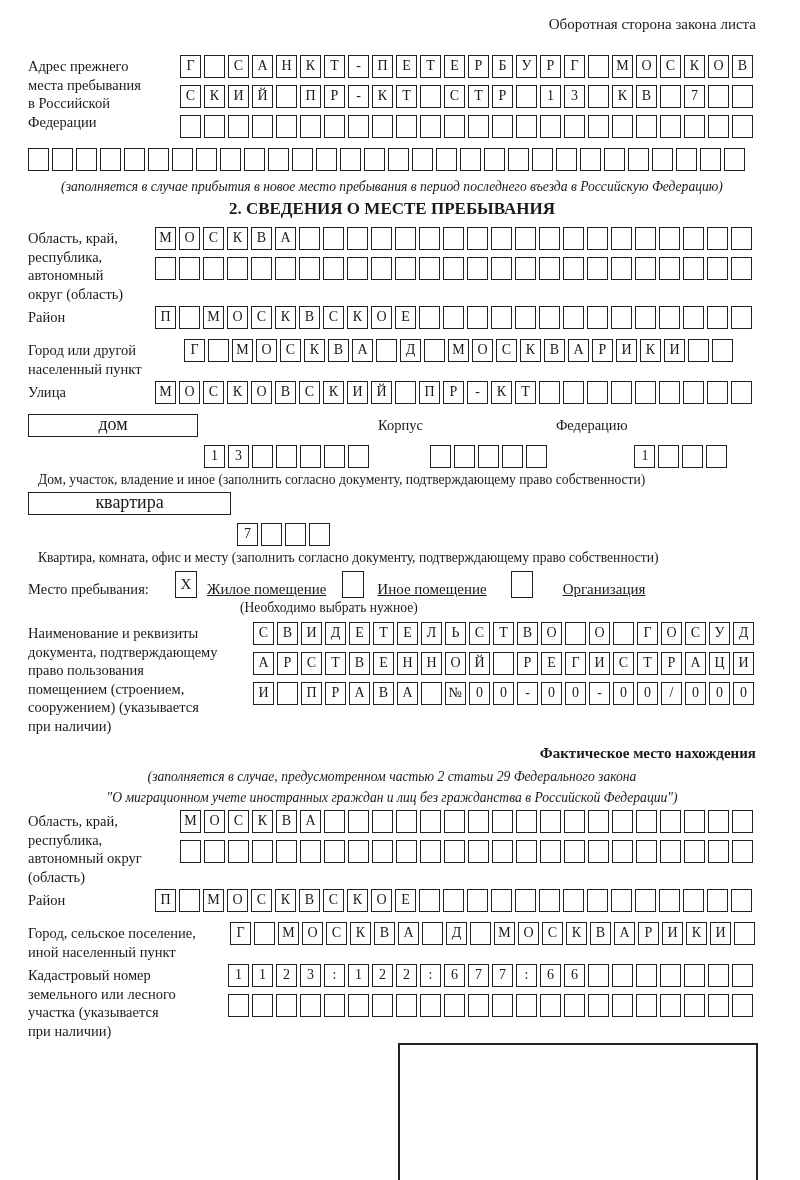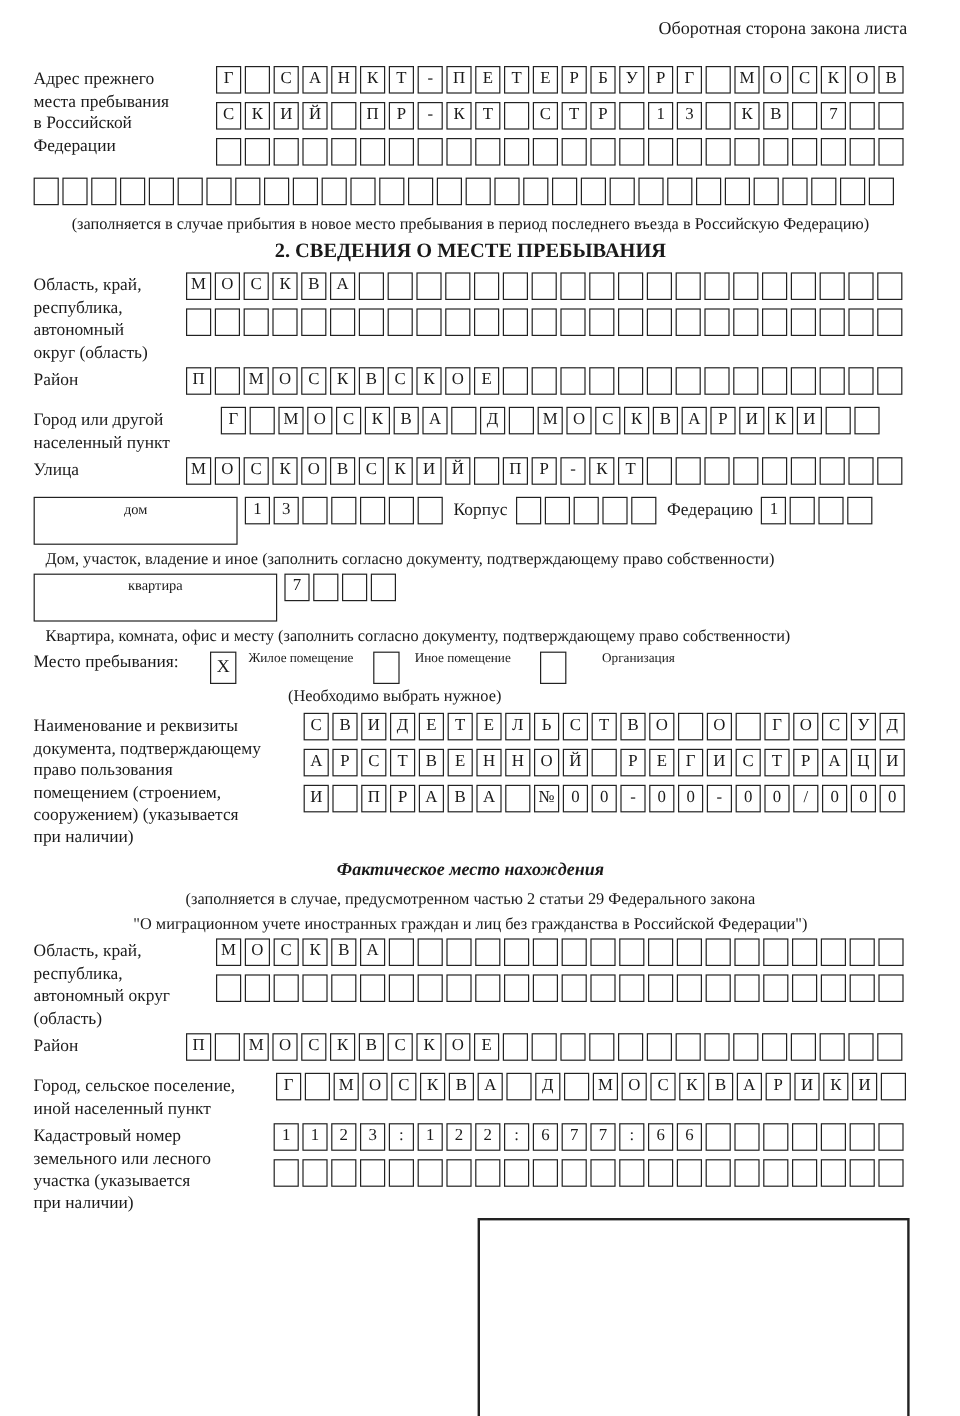--- a/index.html
+++ b/index.html
@@ -3,49 +3,49 @@
 <meta charset="utf-8">
 <style>
   html,body { margin:0; padding:0; background:#ffffff; }
   .page {
     position:relative; width:800px; min-height:1180px; box-sizing:border-box;
     padding:16px 44px 10px 28px; background:#ffffff;
     font-family:"Liberation Serif", serif; color:#1a1a1a;
   }
   .corner { text-align:right; font-size:15px; margin-bottom:22px; }
   .h2 { text-align:center; font-weight:bold; font-size:17px; margin:4px 0 8px 0; }
-  .h3 { text-align:center; font-weight:bold; font-size:15px; margin:10px 0 6px 0;font-style:italic; }
+  .h3 { text-align:right; font-weight:bold; font-size:15px; margin:10px 0 6px 0; }
   .note { font-size:13.6px; margin:0 0 4px 0; line-height:17px; }
-  .center { text-align:center; }
+  .center { text-align:center;font-style:italic; }
   .field { display:flex; align-items:flex-start; margin-bottom:3px; }
   .flabel { flex:0 0 auto; font-size:14.5px; line-height:18.5px; white-space:pre-line; padding-top:2px; }
   .w127 { width:127px; } .w152 { width:152px; } .w156 { width:156px; }
   .w200 { width:200px; } .w202 { width:202px; } .w225 { width:225px; }
   .cells { white-space:nowrap; margin-bottom:7px; display:block; }
-  span.cells { display:inline-block; margin-bottom:0; vertical-align:top; }
+  span.cells { display:inline-block; margin-bottom:0; vertical-align:top;margin-top:31px; }
   .cell {
     display:inline-block; box-sizing:border-box; width:21px; height:23px;
     border:1.6px solid #222222; margin-right:3px; text-align:center;
     font-size:14px; line-height:19px; vertical-align:top;
   }
   .domrow { display:flex; align-items:flex-start; margin:2px 0 3px 0; }
   .wbox {
-    display:inline-block; box-sizing:border-box; height:40px; border:1.6px solid #222222;
-    text-align:center; font-size:12px; line-height:19px; vertical-align:top; margin-right:6px;
+    display:inline-block; box-sizing:border-box; height:23px; border:1.6px solid #222222;
+    text-align:center; font-size:18px; line-height:19px; vertical-align:top; margin-right:6px;
   }
   .bw170 { width:170px; } .bw203 { width:203px; }
   .inline-label { font-size:14.5px; line-height:22px; margin:0 7px 0 6px; white-space:nowrap; }
-  .mesto-row { display:flex; align-items:flex-start; margin:5px 0 2px 0; }
+  .mesto-row { display:flex; align-items:flex-end; margin:5px 0 2px 0; }
   .mesto-row .flabel { padding-top:0; }
   .checkbox {
     display:inline-block; box-sizing:border-box; width:22px; height:27px;
     border:1.6px solid #222222; text-align:center; font-size:15px; line-height:24px;
     vertical-align:middle; flex:0 0 auto;
   }
-  .opt-label { font-size:11px; white-space:nowrap; }
+  .opt-label { font-size:15px; white-space:nowrap;text-decoration:underline; }
   .mesto-note { font-size:13.6px; margin:1px 0 6px 212px; }
   .indent-note { margin-left:10px; }
   .stamp-box {
     box-sizing:border-box; width:360px; height:176px; border:2px solid #222222;
     margin:2px 0 6px 370px; background:#ffffff;
   }
   .stamp-caption {
     width:418px; margin-left:344px; text-align:center; font-size:14.2px;
     line-height:19px; white-space:pre-line;
   }

